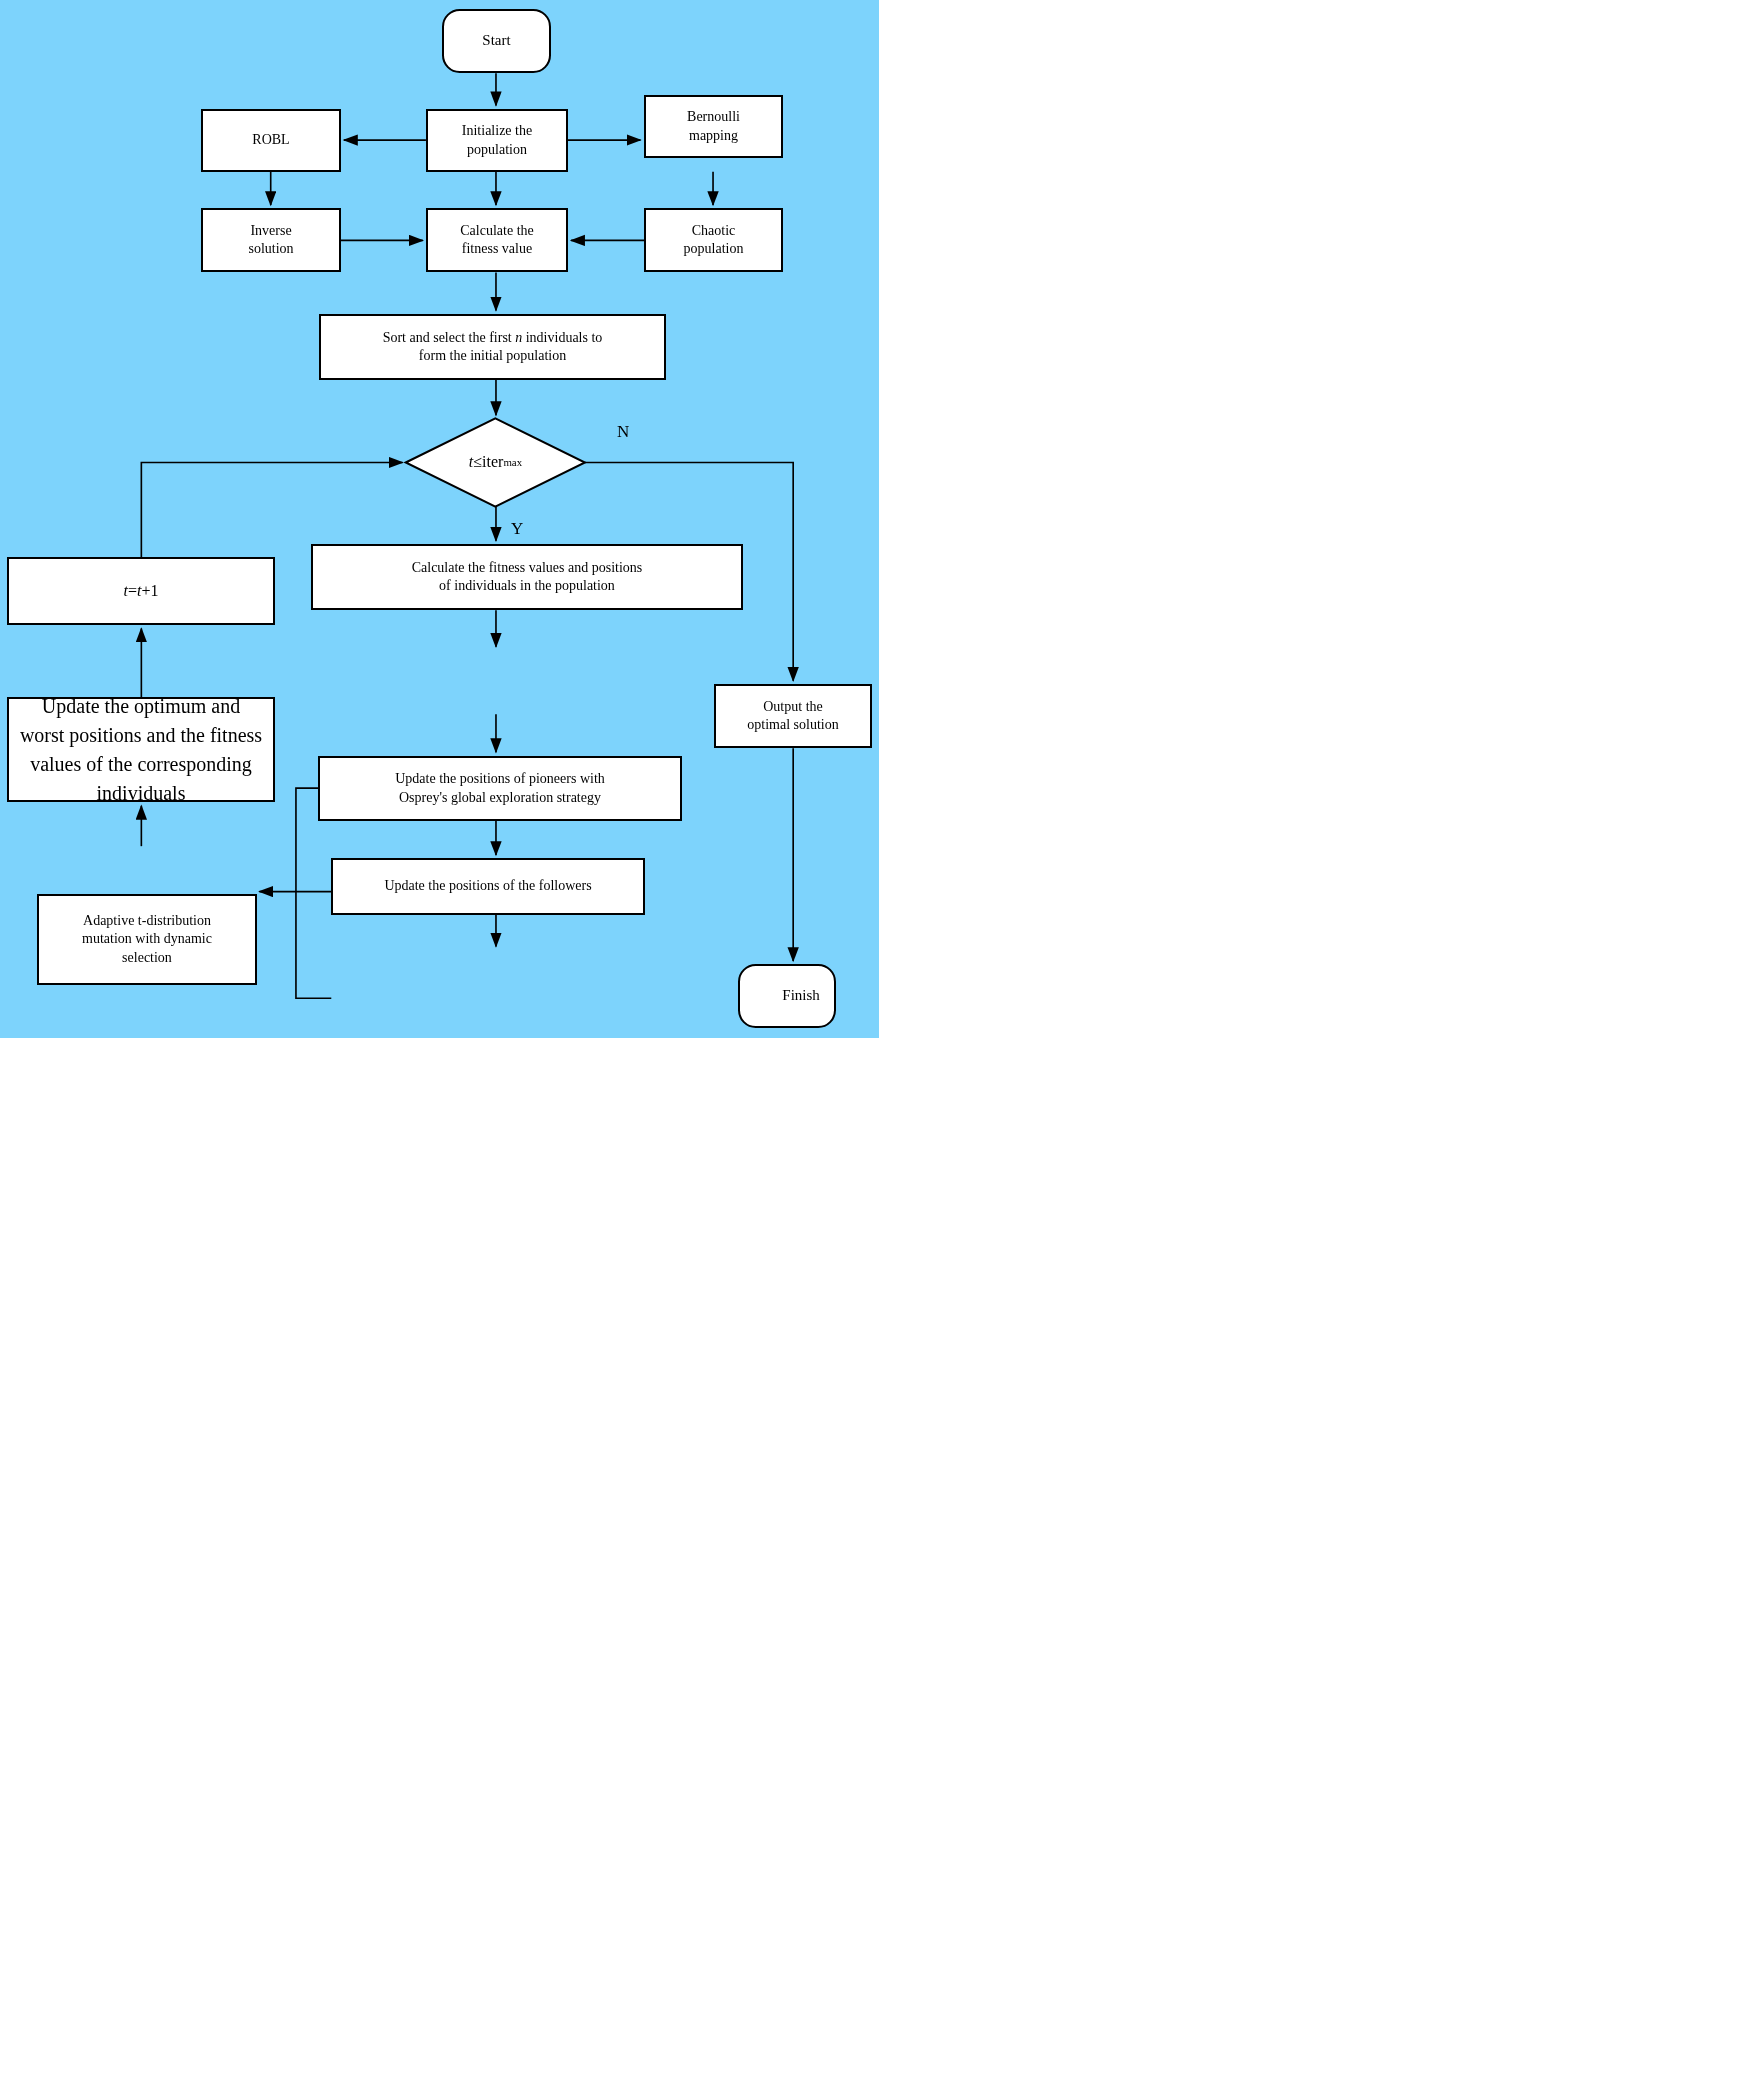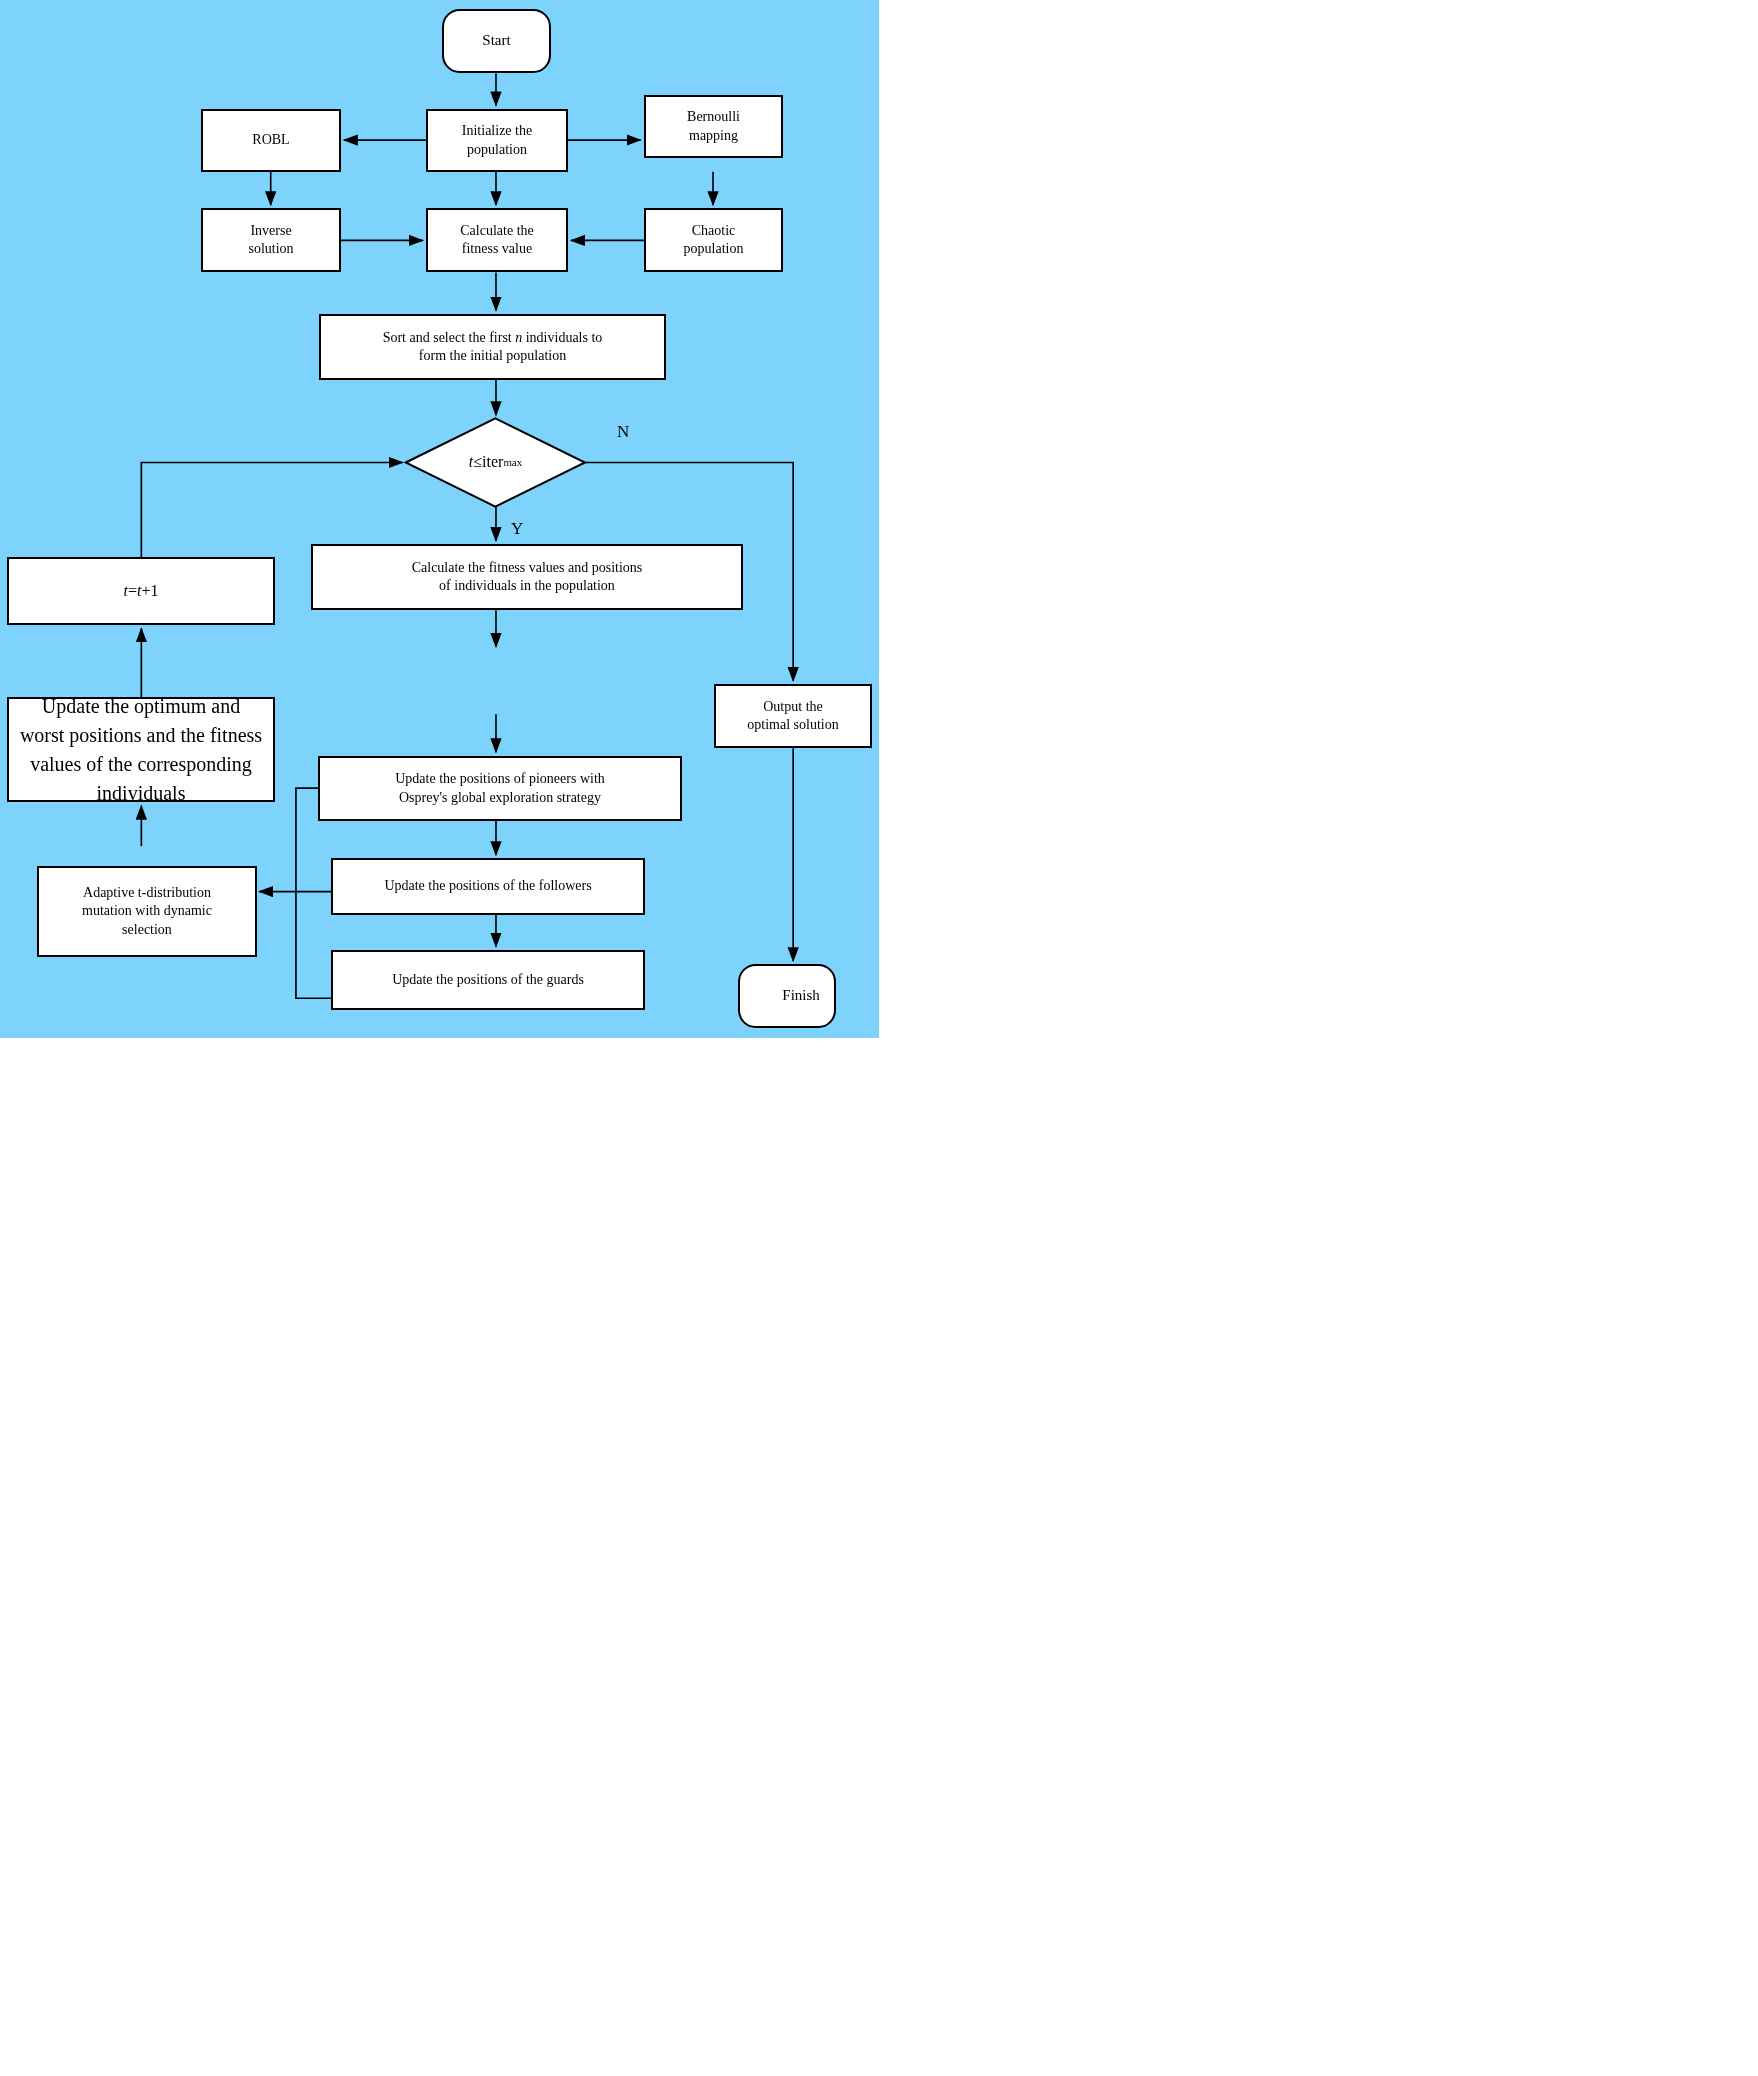--- a/index.html
+++ b/index.html
@@ -52,21 +52,21 @@
   .n-calcfit{left:426px;top:208px;width:142px;height:64px;}
   .n-chaotic{left:644px;top:208px;width:139px;height:64px;}
   .n-sort{left:319px;top:314px;width:347px;height:66px;}
   .n-calcpos{left:311px;top:544px;width:432px;height:66px;}
   .n-adcalc{left:325px;top:650px;width:335px;height:64px;}
   .n-pioneers{left:318px;top:756px;width:364px;height:65px;}
   .n-followers{left:331px;top:858px;width:314px;height:57px;}
   .n-guards{left:331px;top:950px;width:314px;height:60px;}
   .n-tplus{left:7px;top:557px;width:268px;height:68px;font-size:16px;}
   .n-updopt{left:7px;top:697px;width:268px;height:105px;font-size:20px;line-height:1.45;}
-  .n-adapt{left:37px;top:866px;width:220px;height:91px;}
+  .n-adapt{left:37px;top:894px;width:220px;height:91px;}
   .n-output{left:714px;top:684px;width:158px;height:64px;}
   .n-finish{left:738px;top:964px;width:98px;height:64px;padding-left:32px;}
   .lbl-n{left:617px;top:422px;}
   .lbl-y{left:511px;top:519px;}
 </style>
 </head>
 <body>
 
 <div class="canvas">
 
@@ -161,23 +161,20 @@
 
   <div class="node n-pioneers">
     <span class="ln">Update the positions of pioneers with</span>
     <span class="ln">Osprey's global exploration strategy</span>
   </div>
 
   <div class="node n-followers">
     <span class="ln">Update the positions of the followers</span>
   </div>
 
-  <div class="node n-guards">
-    <span class="ln">Update the positions of the guards</span>
-  </div>
 
   <div class="node n-tplus">
     <span class="ln">
       <span class="it">t</span><span>=</span><span class="it">t</span><span>+1</span>
     </span>
   </div>
 
   <div class="node n-updopt">
     <span class="ln">Update the optimum and</span>
     <span class="ln">worst positions and the fitness</span>

